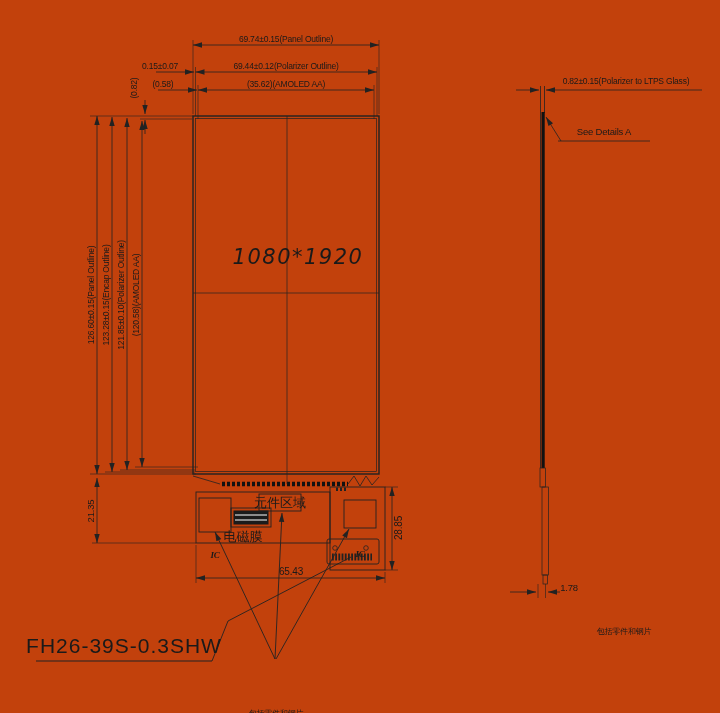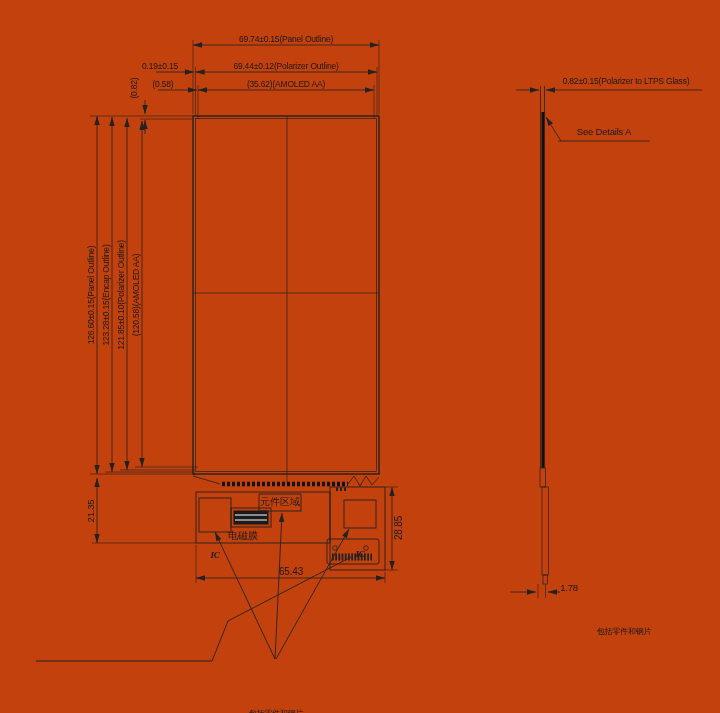--- a/index.html
+++ b/index.html
@@ -4,21 +4,21 @@
 <style>
   html,body{margin:0;padding:0;background:#fff;}
   #stage{position:relative;width:720px;height:713px;background:#c2410c;overflow:hidden;
          font-family:"Liberation Sans",sans-serif;color:#1a1a1a;}
   #linework{position:absolute;left:0;top:0;}
   .lbl{position:absolute;font-size:8.5px;line-height:1;white-space:nowrap;color:#1a1a1a;
        transform:translate(-50%,-50%);letter-spacing:-0.2px;}
   .rot{transform:translate(-50%,-50%) rotate(-90deg);}
   .res{font-size:21px;font-style:italic;letter-spacing:1.5px;font-family:"DejaVu Sans",sans-serif;}
   .ic{font-size:9px;font-style:italic;font-family:"Liberation Serif",serif;font-weight:bold;margin-top:40px;}
-  .cn{font-size:10px;letter-spacing:0;}
+  .cn{font-size:13px;letter-spacing:0;}
   .cn-sm{font-size:8px;margin-top:43px;}
   .big{font-size:21px;letter-spacing:1px;}
   .mid{font-size:10px;}
   .mid2{font-size:9.5px;}
 </style>
 </head>
 <body>
 
 <div id="stage">
 
@@ -128,33 +128,35 @@
     <line x1="510" y1="592" x2="536" y2="592" stroke-width="0.8" marker-end="url(#arw)"></line>
     <line x1="548" y1="592" x2="560" y2="592" stroke-width="0.8" marker-start="url(#arw)"></line>
     <line x1="538" y1="584" x2="538" y2="598" stroke-width="0.6"></line>
     <line x1="545.5" y1="584" x2="545.5" y2="598" stroke-width="0.6"></line>
   </g>
 </svg>
 
 <div class="lbl" style="left:286px;top:39px">69.74±0.15(Panel Outline)</div>
 <div class="lbl" style="left:286px;top:66px">69.44±0.12(Polarizer Outline)</div>
 <div class="lbl" style="left:286px;top:84px">(35.62)(AMOLED AA)</div>
-<div class="lbl" style="left:160px;top:66px">0.19±0.15</div>
+<div class="lbl" style="left:160px;top:66px">0.15±0.07</div>
 <div class="lbl" style="left:163px;top:84px">(0.58)</div>
 <div class="lbl rot" style="left:134px;top:88px">(0.82)</div>
 <div class="lbl rot" style="left:91px;top:295px">126.60±0.15(Panel Outline)</div>
 <div class="lbl rot" style="left:106px;top:295px">123.28±0.15(Encap Outline)</div>
 <div class="lbl rot" style="left:121px;top:295px">121.85±0.10(Polarizer Outline)</div>
 <div class="lbl rot" style="left:136px;top:295px">(120.58)(AMOLED AA)</div>
+<div class="lbl res" style="left:298px;top:257px">1080*1920</div>
 <div class="lbl rot mid2" style="left:91px;top:511px">21.35</div>
 <div class="lbl ic" style="left:215px;top:515px">IC</div>
 <div class="lbl ic" style="left:360px;top:514px">IC</div>
 <div class="lbl cn" style="left:280px;top:502px">元件区域</div>
 <div class="lbl cn" style="left:243px;top:536px">电磁膜</div>
 <div class="lbl mid" style="left:291px;top:572px">65.43</div>
 <div class="lbl rot mid" style="left:399px;top:528px">28.85</div>
+<div class="lbl big" style="left:124px;top:645px">FH26-39S-0.3SHW</div>
 <div class="lbl cn-sm" style="left:276px;top:671px">包括零件和钢片</div>
 <div class="lbl" style="left:626px;top:81px">0.82±0.15(Polarizer to LTPS Glass)</div>
 <div class="lbl mid2" style="left:604px;top:132px">See Details A</div>
 <div class="lbl mid2" style="left:569px;top:588px">1.78</div>
 <div class="lbl cn-sm" style="left:624px;top:589px">包括零件和钢片</div>
 
 </div>
 
 </body></html>

